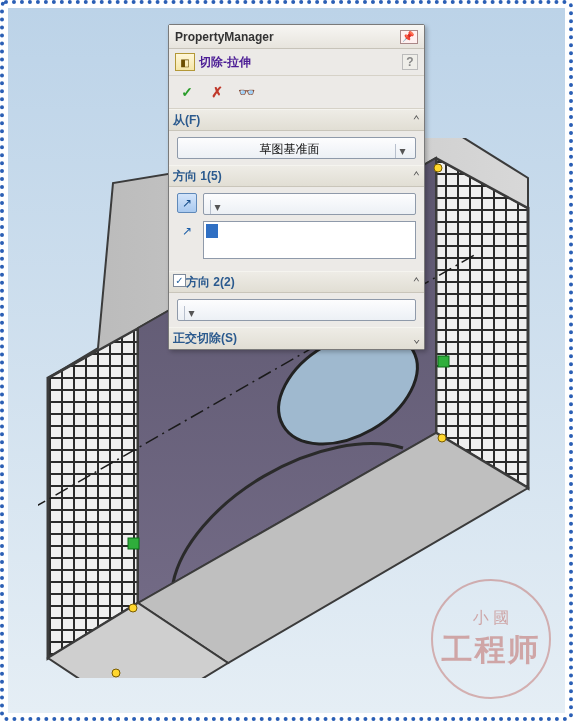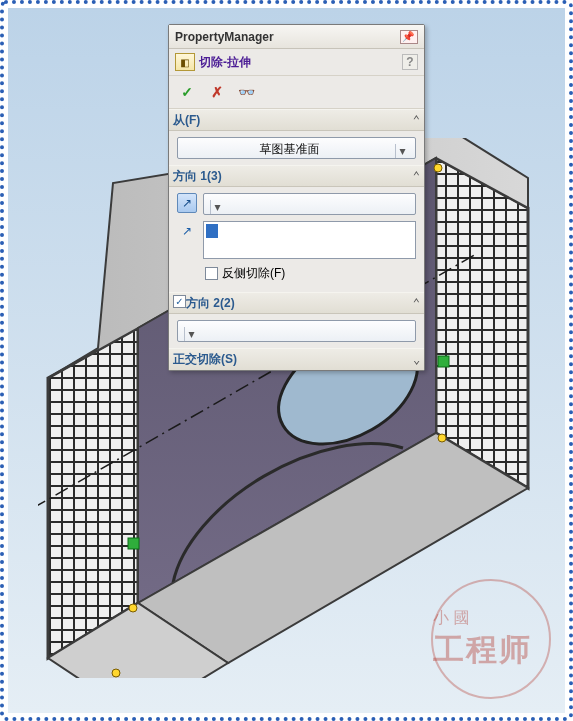--- a/index.html
+++ b/index.html
@@ -29,21 +29,21 @@
 .ib{width:20px;height:20px;border:1px solid #9aa8ba;background:linear-gradient(#fdfdfe,#e7edf4);display:flex;align-items:center;justify-content:center;border-radius:2px}
 .ib.on{background:linear-gradient(#d3e4fa,#a9c9ef);border-color:#5f89b9}
 .lst{flex:1;height:38px;border:1px solid #8f9aaa;background:#fff;padding:2px}
 .lst .li{background:#2f6fc3;color:#fff;width:12px;height:14px}
 .cb{display:flex;align-items:center;gap:4px;margin:4px 0 4px 28px}
 .cb .bx{width:13px;height:13px;border:1px solid #7e8a9a;background:#fff;display:flex;align-items:center;justify-content:center;font-size:10px;color:#2b66a0}
 .cb .bx.c::before{content:"✓"}
 .sechk{display:flex;align-items:flex-start;}
 .sechk .bx{width:13px;height:13px;border:1px solid #7e8a9a;background:#fff;display:flex;align-items:center;justify-content:center;font-size:10px;color:#2b66a0}
 .sechk .bx.c::before{content:"✓"}
-.wm{position:absolute;right:22px;bottom:22px;width:120px;height:120px;border:2px solid rgba(180,60,50,.35);border-radius:50%;display:flex;flex-direction:column;justify-content:center;color:rgba(180,60,50,.4);pointer-events:none}
+.wm{position:absolute;right:22px;bottom:22px;width:120px;height:120px;border:2px solid rgba(180,60,50,.35);border-radius:50%;display:flex;flex-direction:column;align-items:center;justify-content:center;color:rgba(180,60,50,.4);pointer-events:none}
 .wm .l1{font-size:16px}
 .wm .l2{font-size:31px;font-weight:bold;letter-spacing:2px}
 </style>
 </head>
 <body>
 
 <div class="viewport">
   <div class="part">
     <svg viewBox="0 0 500 540">
       <defs>
@@ -113,39 +113,35 @@
     <span class="cx">⌃</span>
   </div>
   <div class="sec-b">
     <div class="sel">
       <span class="sv">草图基准面</span>
       <span class="sa">▾</span>
     </div>
   </div>
 
   <div class="sec-h">
-    <span class="st">方向 1(3)</span>
+    <span class="st">方向 1(5)</span>
     <span class="cx">⌃</span>
   </div>
   <div class="sec-b">
     <div class="row">
       <span class="ib on" style="color:#184f8c">↗</span>
       <div class="sel" style="flex:1">
         <span class="sa">▾</span>
       </div>
     </div>
     <div class="row">
       <span class="ib" style="color:#1d5fa8;border:none;background:none">↗</span>
       <div class="lst">
         <div class="li"></div>
       </div>
-    </div>
-    <div class="cb">
-      <span class="bx"></span>
-      <span>反侧切除(F)</span>
     </div>
   </div>
 
   <div class="sec-h">
     <span class="sechk">
       <span class="bx c"></span>
       <span class="st">方向 2(2)</span>
     </span>
     <span class="cx">⌃</span>
   </div>

